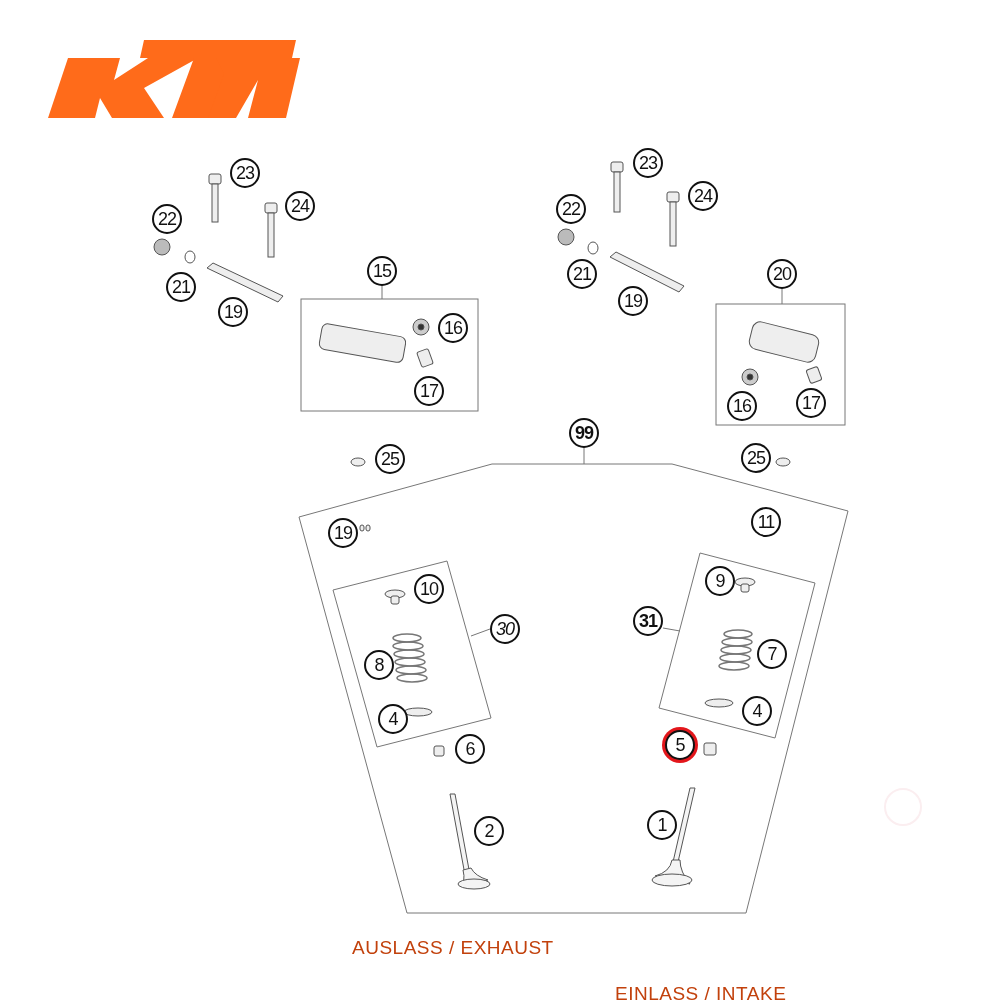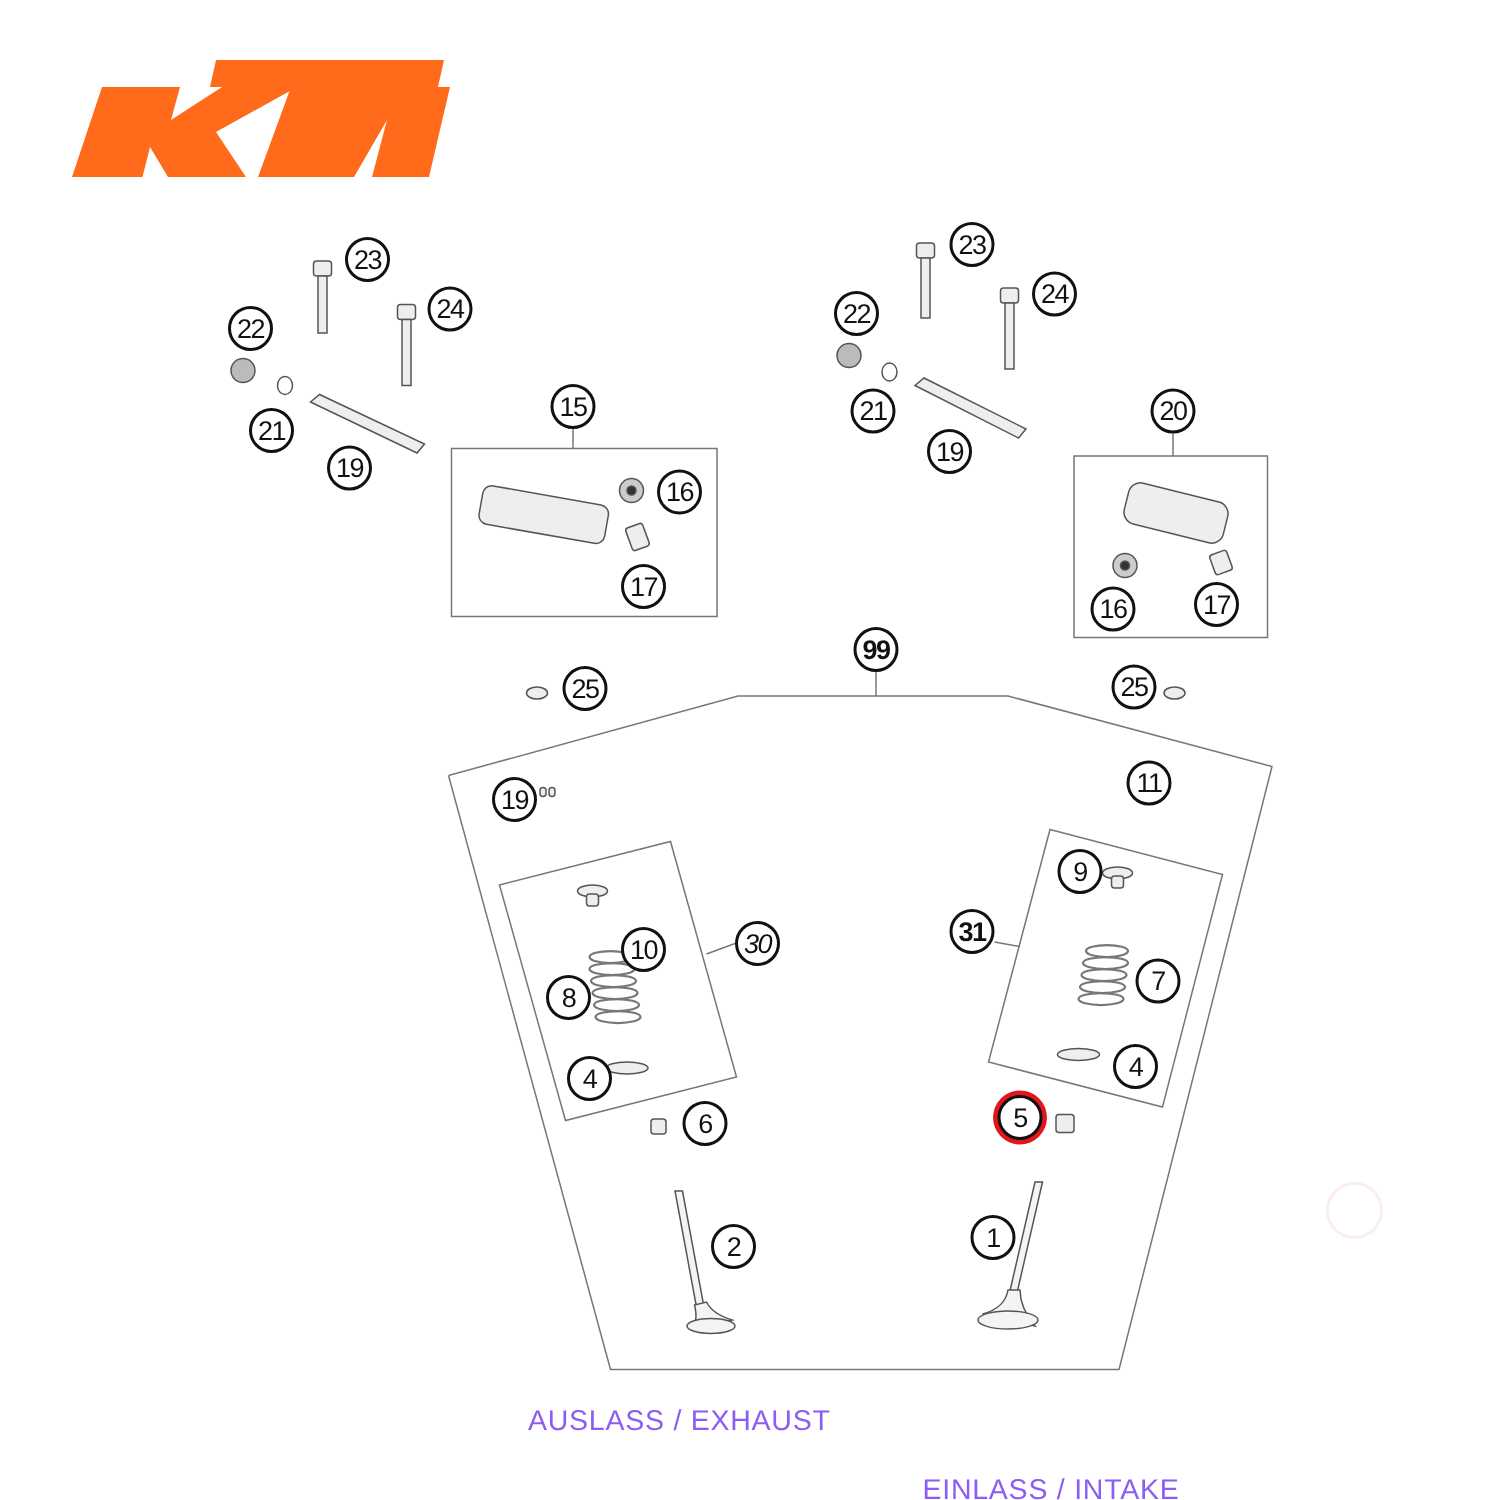--- a/index.html
+++ b/index.html
@@ -5,21 +5,21 @@
   html, body { margin: 0; padding: 0; background: #ffffff; }
   body { width: 1000px; height: 1000px; position: relative; overflow: hidden;
          font-family: "Liberation Sans", sans-serif; }
   #canvas { position: absolute; left: 0; top: 0; width: 1000px; height: 972px; }
   .callout { position: absolute; width: 30px; height: 30px; border: 2px solid #111;
              border-radius: 50%; box-sizing: border-box; display: flex; align-items: center;
              justify-content: center; font-family: "Liberation Sans", sans-serif; font-size: 18px;
              color: #111; background: #fff; letter-spacing: -1px; line-height: 1; }
   .callout.hl { outline: none; box-shadow: 0 0 0 3px #e3161b; }
   .section-label { position: absolute; font-family: "Liberation Sans", sans-serif; font-size: 19px;
-                   color: #8b5cf6; letter-spacing: 0.5px; white-space: nowrap; }
+                   color: #c2410c; letter-spacing: 0.5px; white-space: nowrap; }
   .logo { position: absolute; left: 48px; top: 40px; width: 252px; height: 82px; }
   .ghost { position: absolute; left: 884px; top: 788px; width: 38px; height: 38px;
            border-radius: 50%; border: 2px solid #fbeef0; box-sizing: border-box; }
 </style>
 </head>
 <body>
 
 <div id="canvas">
 
   <svg class="logo" viewBox="0 0 252 82">
@@ -135,21 +135,21 @@
       <div class="callout" style="left: 567px; top: 259px;">21</div>
       <div class="callout" style="left: 618px; top: 286px;">19</div>
       <div class="callout" style="left: 767px; top: 259px;">20</div>
       <div class="callout" style="left: 727px; top: 391px;">16</div>
       <div class="callout" style="left: 796px; top: 388px;">17</div>
       <div class="callout" style="left: 569px; top: 418px; font-weight: bold;">99</div>
       <div class="callout" style="left: 375px; top: 444px;">25</div>
       <div class="callout" style="left: 741px; top: 443px;">25</div>
       <div class="callout" style="left: 328px; top: 518px;">19</div>
       <div class="callout" style="left: 751px; top: 507px;">11</div>
-      <div class="callout" style="left: 414px; top: 574px; margin-top: 44px;">10</div>
+      <div class="callout" style="left: 414px; top: 574px;">10</div>
       <div class="callout" style="left: 490px; top: 614px; font-style: italic;">30</div>
       <div class="callout" style="left: 364px; top: 650px;">8</div>
       <div class="callout" style="left: 378px; top: 704px;">4</div>
       <div class="callout" style="left: 455px; top: 734px;">6</div>
       <div class="callout" style="left: 705px; top: 566px;">9</div>
       <div class="callout" style="left: 633px; top: 606px; font-weight: bold;">31</div>
       <div class="callout" style="left: 757px; top: 639px;">7</div>
       <div class="callout" style="left: 742px; top: 696px;">4</div>
       <div class="callout hl" style="left: 665px; top: 730px;">5</div>
       <div class="callout" style="left: 474px; top: 816px;">2</div>

